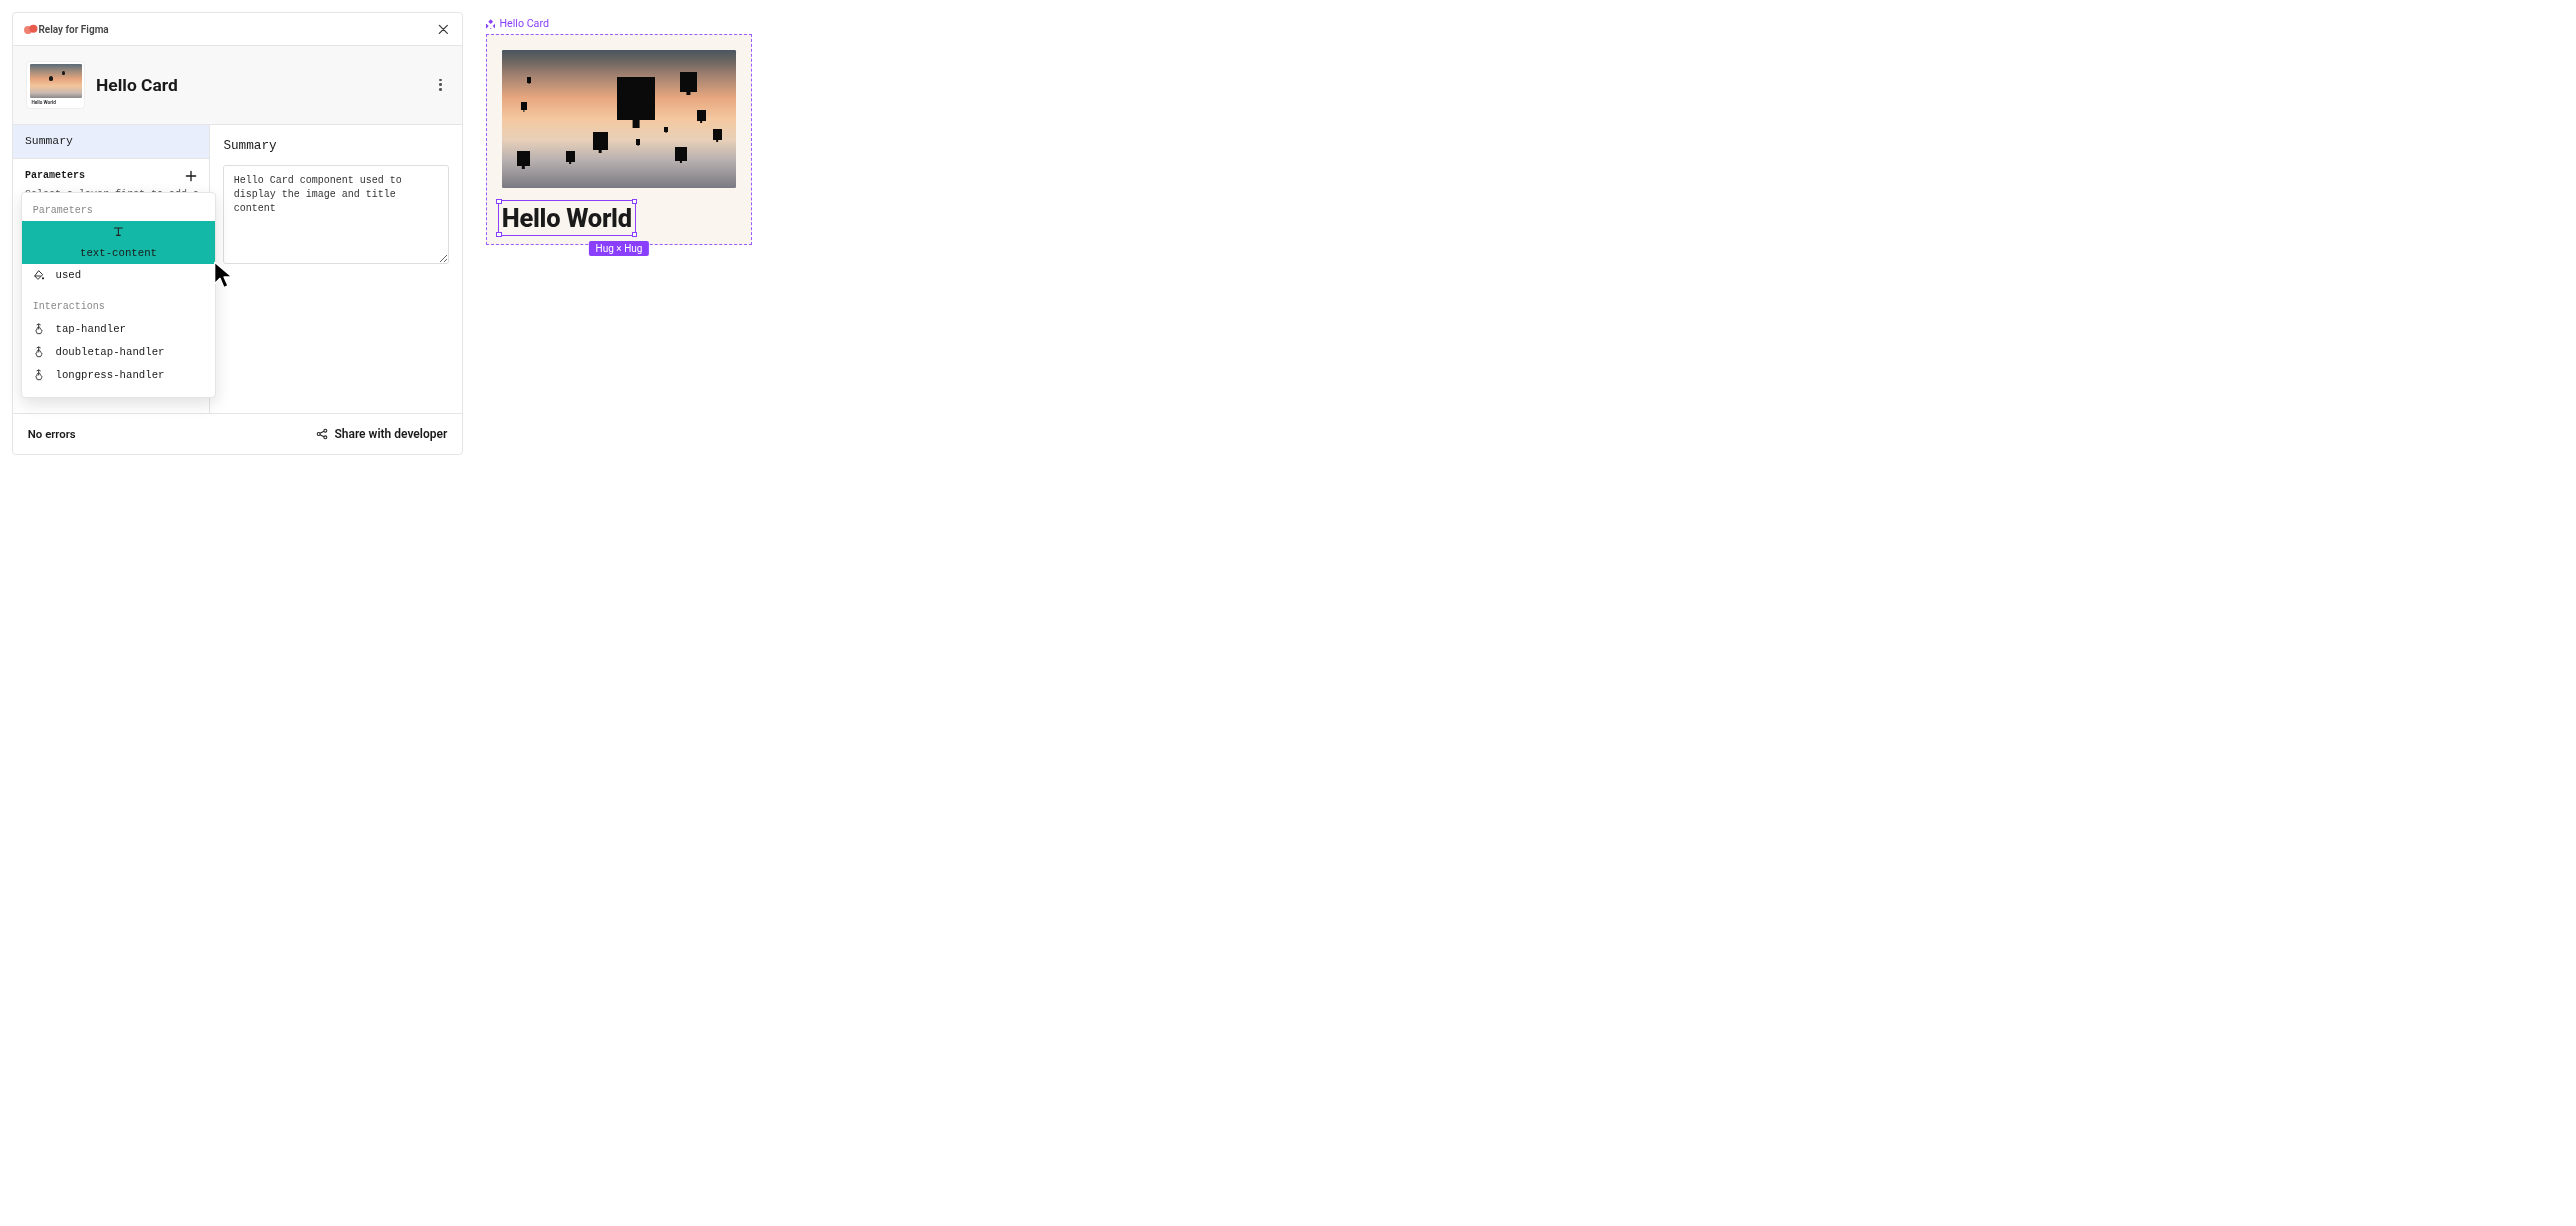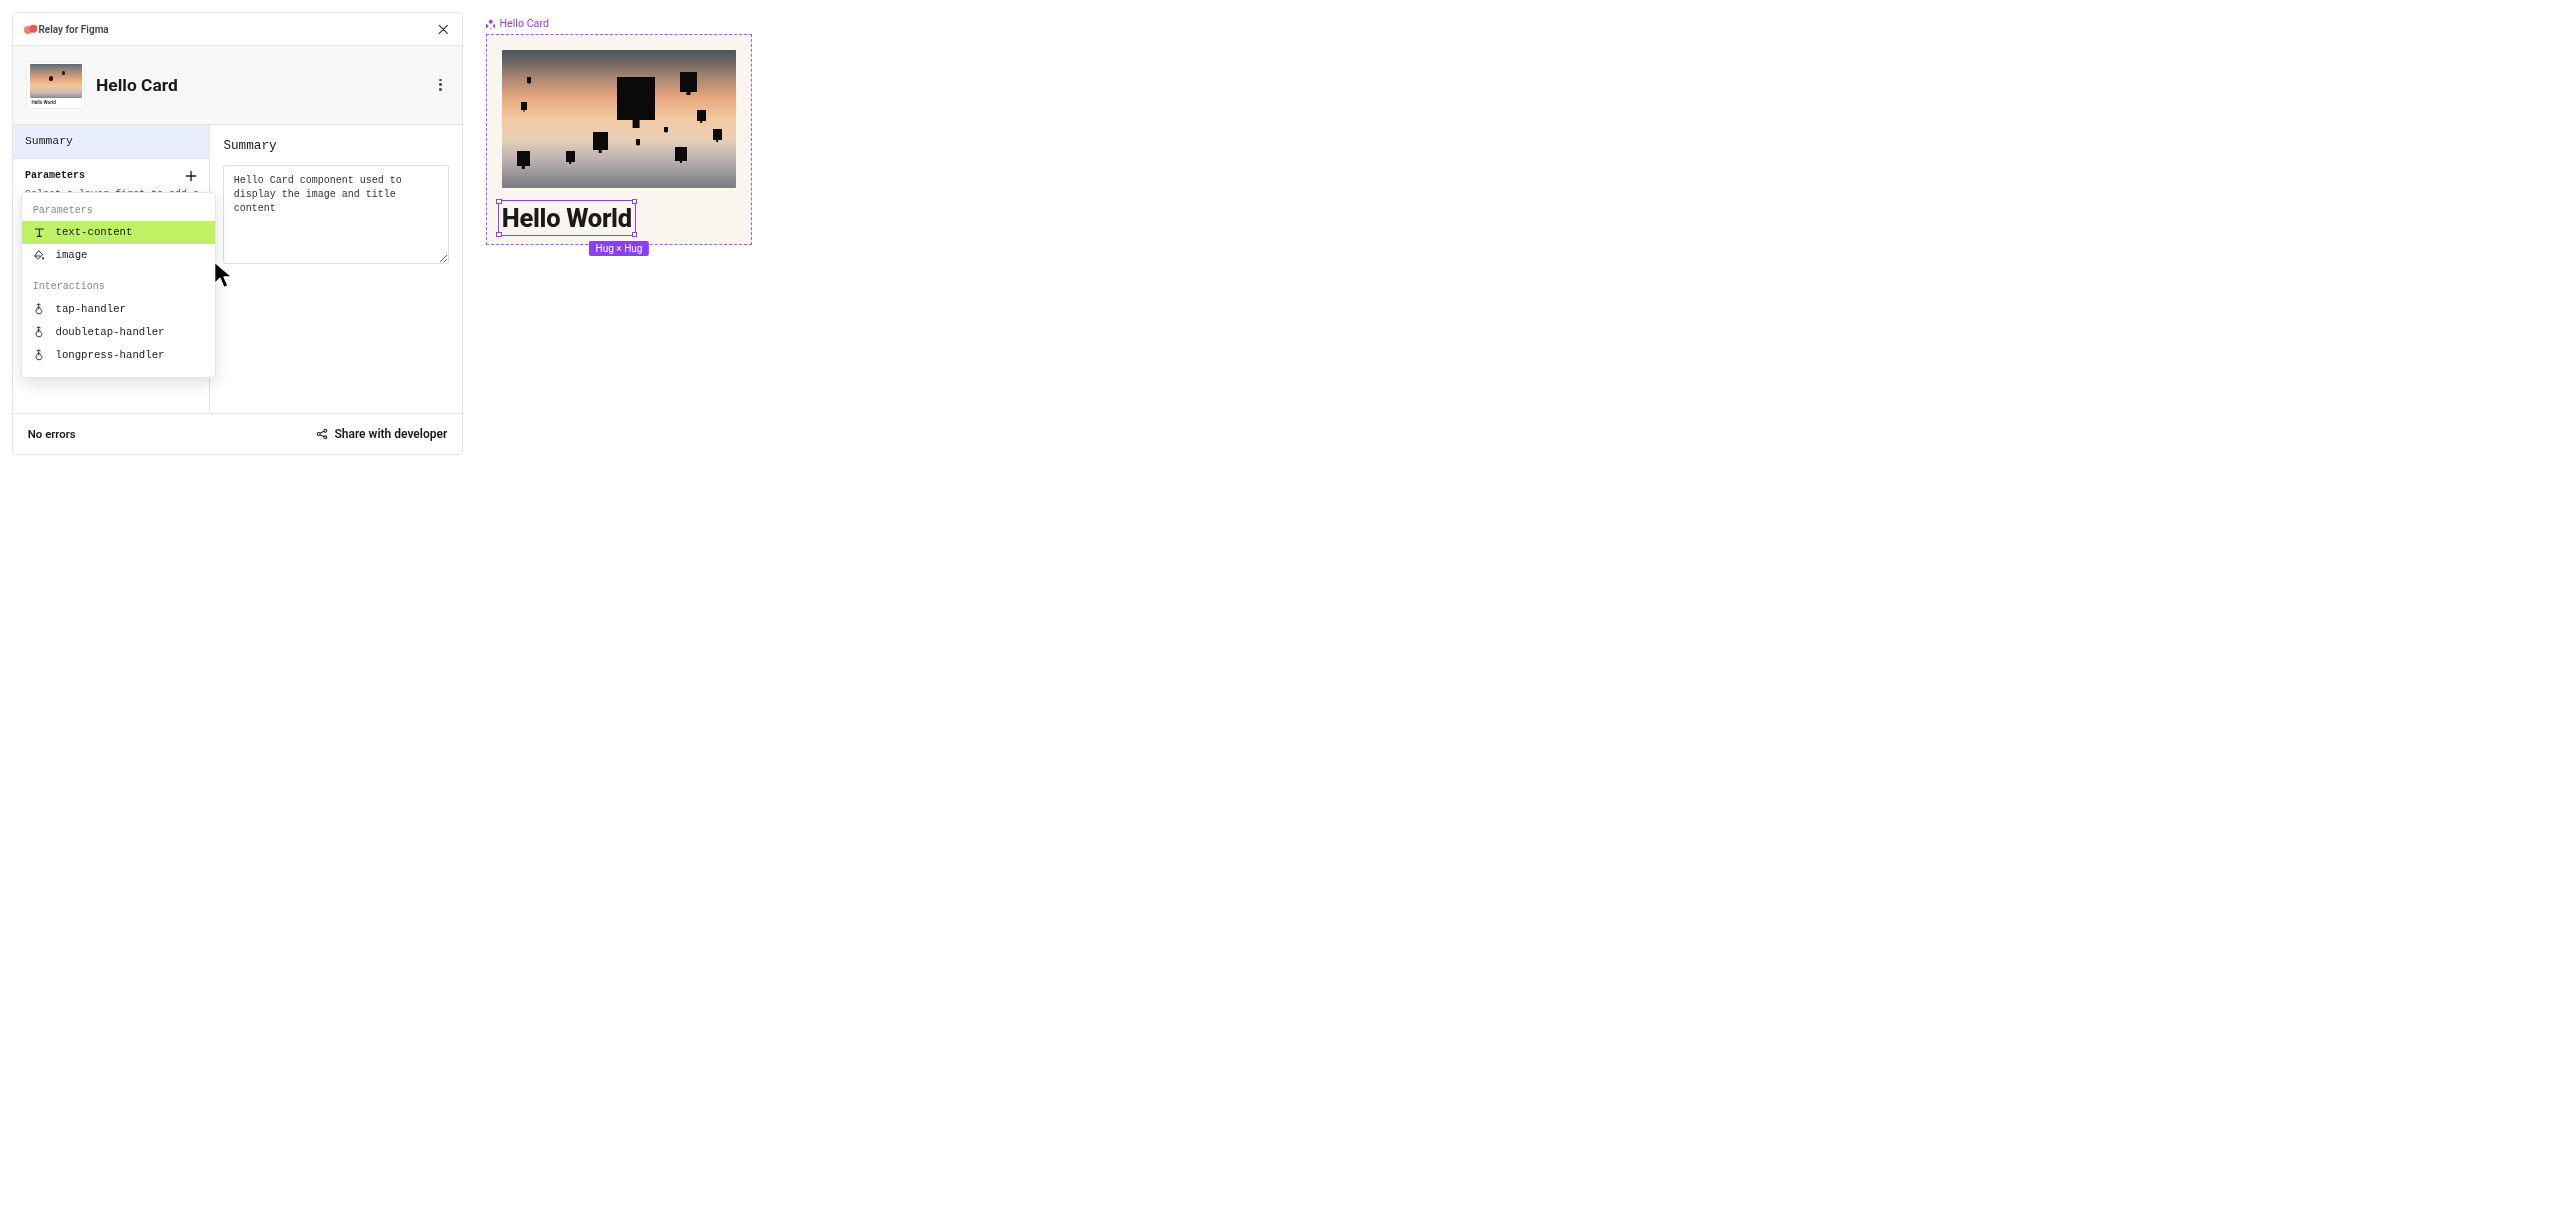--- a/index.html
+++ b/index.html
@@ -177,21 +177,22 @@
   .popover-item {
     display:flex;
     align-items:center;
     gap: 9.4px;
     padding: 5.4px 10.7px;
     font-size:10.7px;
     color:#1a1a1a;
     cursor:pointer;
   }
   .popover-item.highlight {
-    background:#bef264;
+    background:#14b8a6;
+    flex-direction:column;
   }
   .popover-item .ico {
     width:13.4px;
     display:flex; justify-content:center;
     color:#333;
   }
   .content {
     flex:1;
     padding: 13.4px;
   }
@@ -406,21 +407,21 @@
             <span>text-content</span>
           </div>
 
           <div class="popover-item">
             <span class="ico">
               <svg width="10.7" height="10.7" viewBox="0 0 16 16">
                   <path d="M7 1 L13 7 L6 14 L1 9 Z M1 9 L10 9" stroke="#222" stroke-width="1.4" fill="none" stroke-linejoin="round"></path>
                   <circle cx="13.5" cy="12.5" r="1.6" fill="#222"></circle>
                 </svg>
             </span>
-            <span>image</span>
+            <span>used</span>
           </div>
 
           <div class="popover-section-label" style="margin-top:9.4px;">Interactions</div>
 
           <div class="popover-item">
             <span class="ico">
               <svg width="10" height="12" viewBox="0 0 15 18">
                   <path d="M7 2 V9 M4.5 9 C4.5 7 5.5 6 7 6 C8.5 6 9.5 7 9.5 9 L11 10 C12 10.5 12 12 11.5 13 L10 16 L5 16 L3 12 C2.5 11 3 10 4 10 Z" stroke="#222" stroke-width="1.3" fill="none" stroke-linejoin="round" stroke-linecap="round"></path>
                   <path d="M4 3 A4 4 0 0 1 10 3" stroke="#222" stroke-width="1.3" fill="none"></path>
                 </svg>

